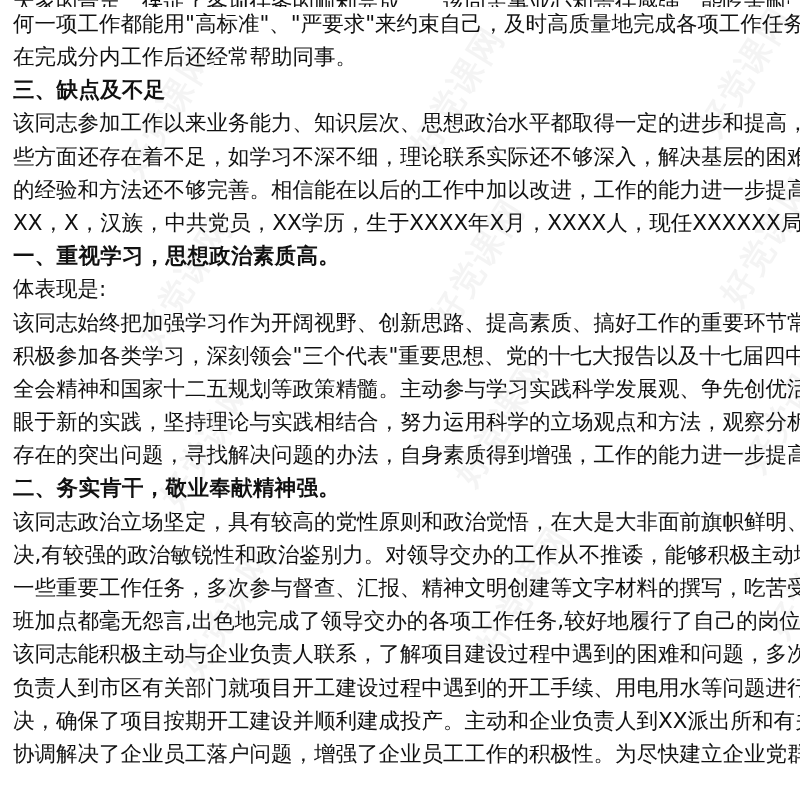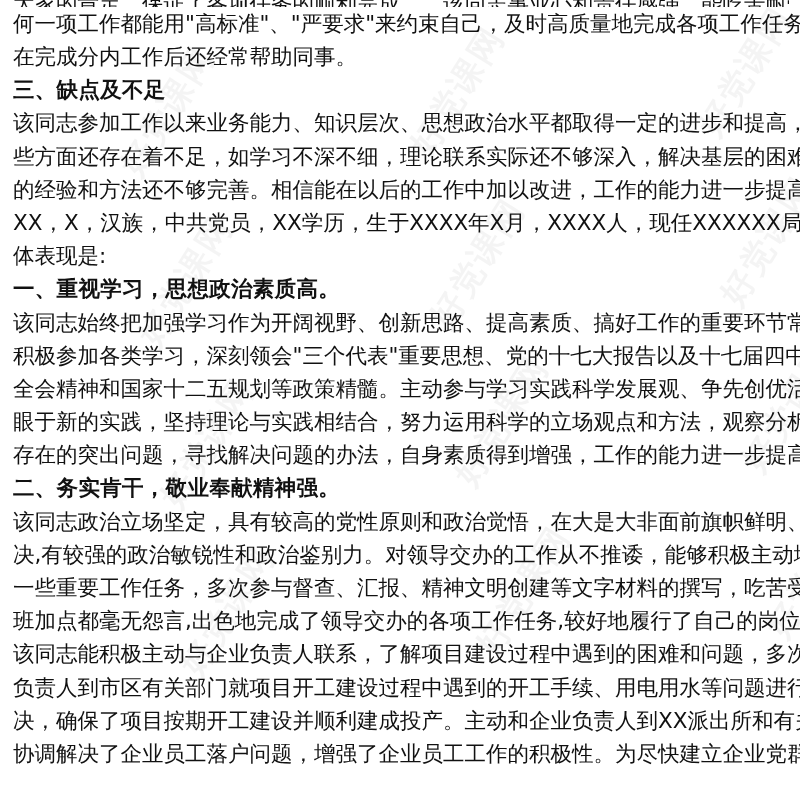--- a/index.html
+++ b/index.html
@@ -310,22 +310,22 @@
         <span> </span>
         <span>X</span>
         <span>X</span>
         <span>X</span>
         <span>X</span>
         <span>X</span>
         <span>X</span>
         <span> </span>
         <span>局</span>
       </div>
+      <div class="line heading">一、重视学习，思想政治素质高。</div>
       <div class="line">体表现是:</div>
-      <div class="line heading">一、重视学习，思想政治素质高。</div>
       <div class="line just">
         <span>该</span>
         <span>同</span>
         <span>志</span>
         <span>始</span>
         <span>终</span>
         <span>把</span>
         <span>加</span>
         <span>强</span>
         <span>学</span>

